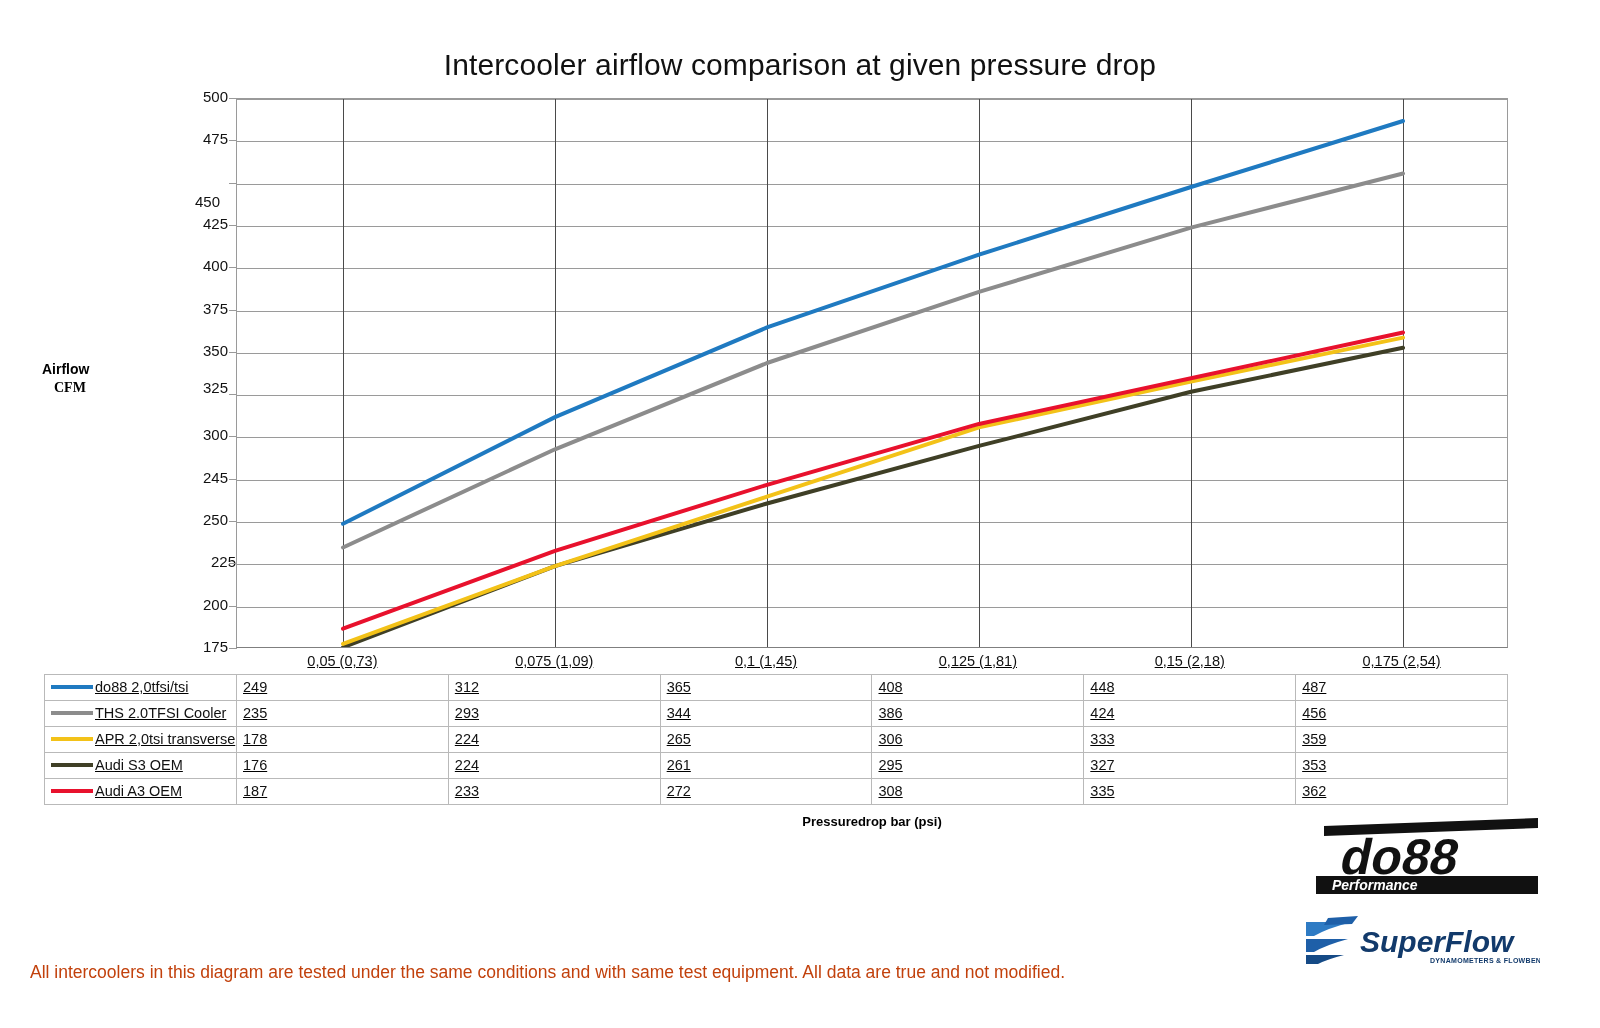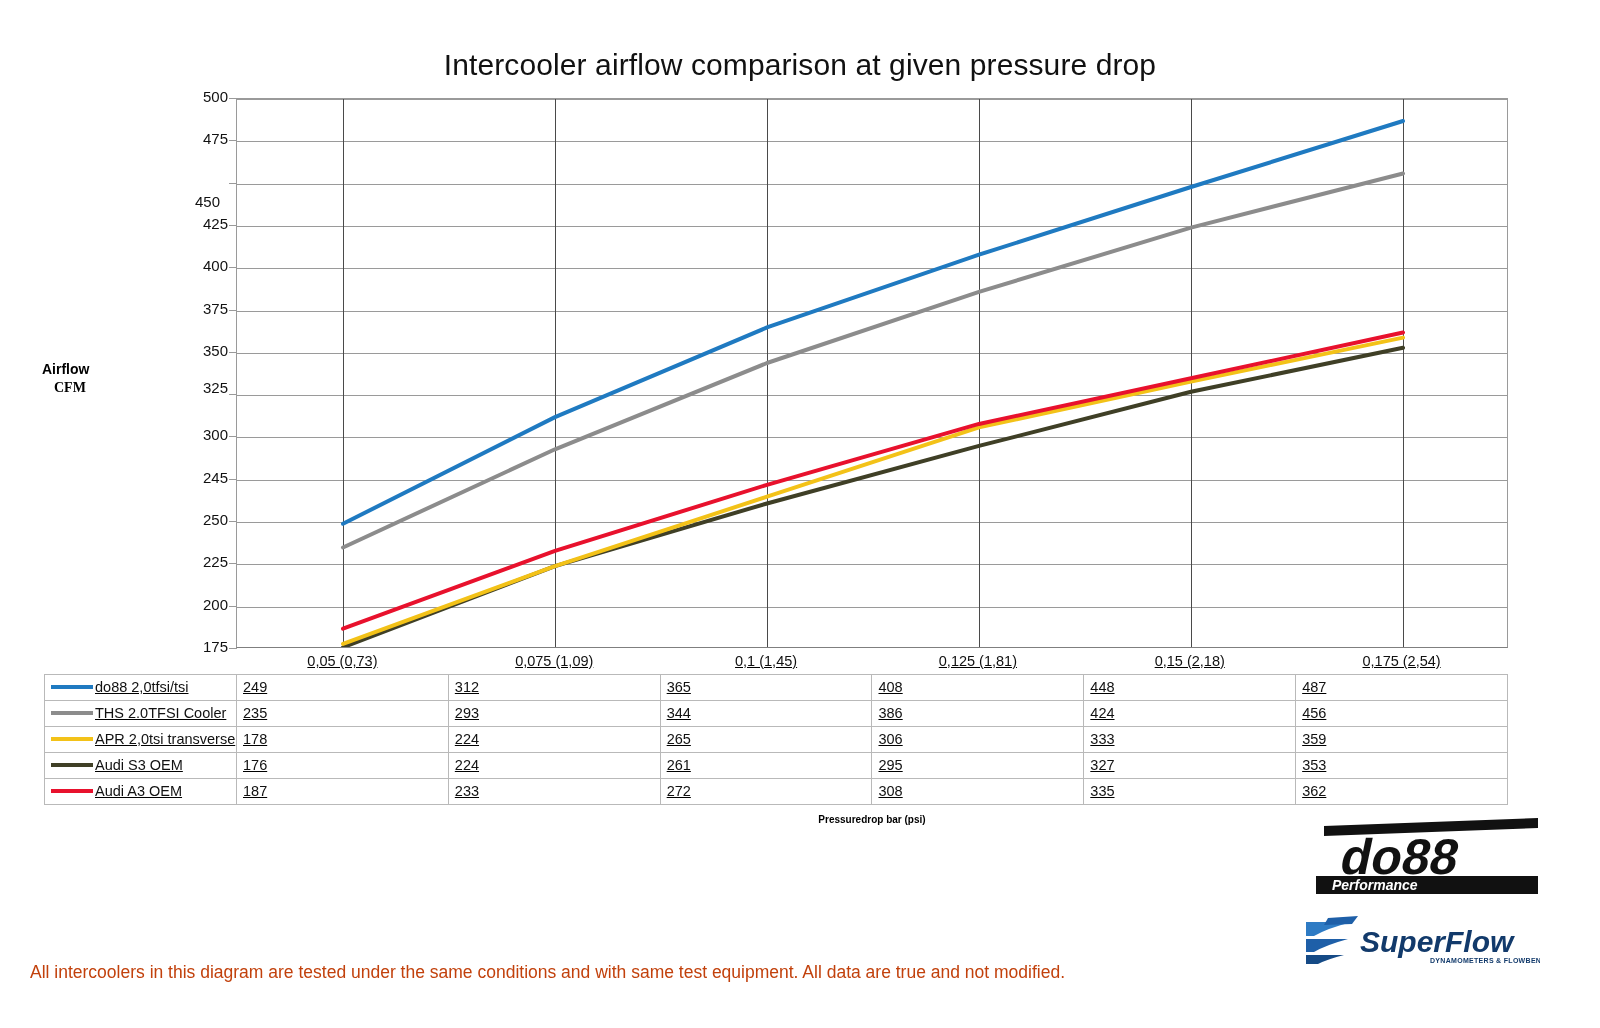--- a/index.html
+++ b/index.html
@@ -115,21 +115,21 @@
     margin-right: 2px;
     flex: none;
   }
   .legend-text { font-size: 14.5px; color: #111; }
 
   
   .x-axis-title {
     position: absolute;
     left: 236px; top: 814px; width: 1272px;
     text-align: center;
-    font-size: 10px;
+    font-size: 13px;
     font-weight: bold;
     color: #000;
   }
 
   
   .footer-note {
     position: absolute;
     left: 30px; top: 962px;
     font-size: 17.5px;
     color: #c2410c;
@@ -206,21 +206,21 @@
       <div class="ytick-label" style="left: 176px; top: 341.846px;">350</div>
       <div class="ytick-mark" style="left: 229px; top: 351.846px;"></div>
       <div class="ytick-label" style="left: 176px; top: 379px;">325</div>
       <div class="ytick-mark" style="left: 229px; top: 394.154px;"></div>
       <div class="ytick-label" style="left: 176px; top: 426.462px;">300</div>
       <div class="ytick-mark" style="left: 229px; top: 436.462px;"></div>
       <div class="ytick-label" style="left: 176px; top: 468.769px;">245</div>
       <div class="ytick-mark" style="left: 229px; top: 478.769px;"></div>
       <div class="ytick-label" style="left: 176px; top: 511.077px;">250</div>
       <div class="ytick-mark" style="left: 229px; top: 521.077px;"></div>
-      <div class="ytick-label" style="left: 176px; top: 553.385px;">225</div>
+      <div class="ytick-label" style="left: 184px; top: 553.385px;">225</div>
       <div class="ytick-mark" style="left: 229px; top: 563.385px;"></div>
       <div class="ytick-label" style="left: 176px; top: 595.692px;">200</div>
       <div class="ytick-mark" style="left: 229px; top: 605.692px;"></div>
       <div class="ytick-label" style="left: 176px; top: 638px;">175</div>
       <div class="ytick-mark" style="left: 229px; top: 648px;"></div>
     </div>
 
   <div id="table-wrap">
     <table class="data-table">
       <tbody id="table-body">

